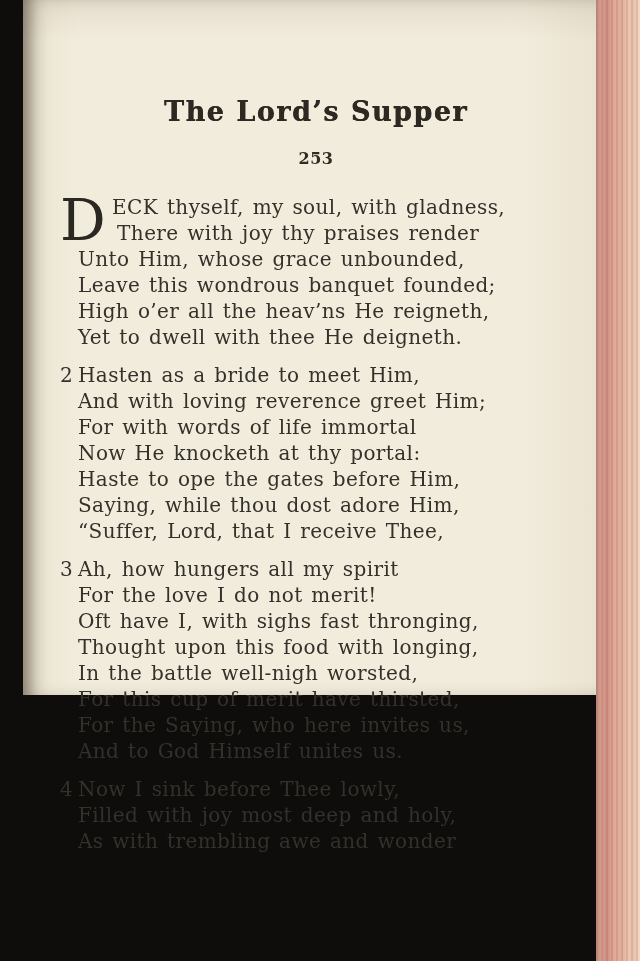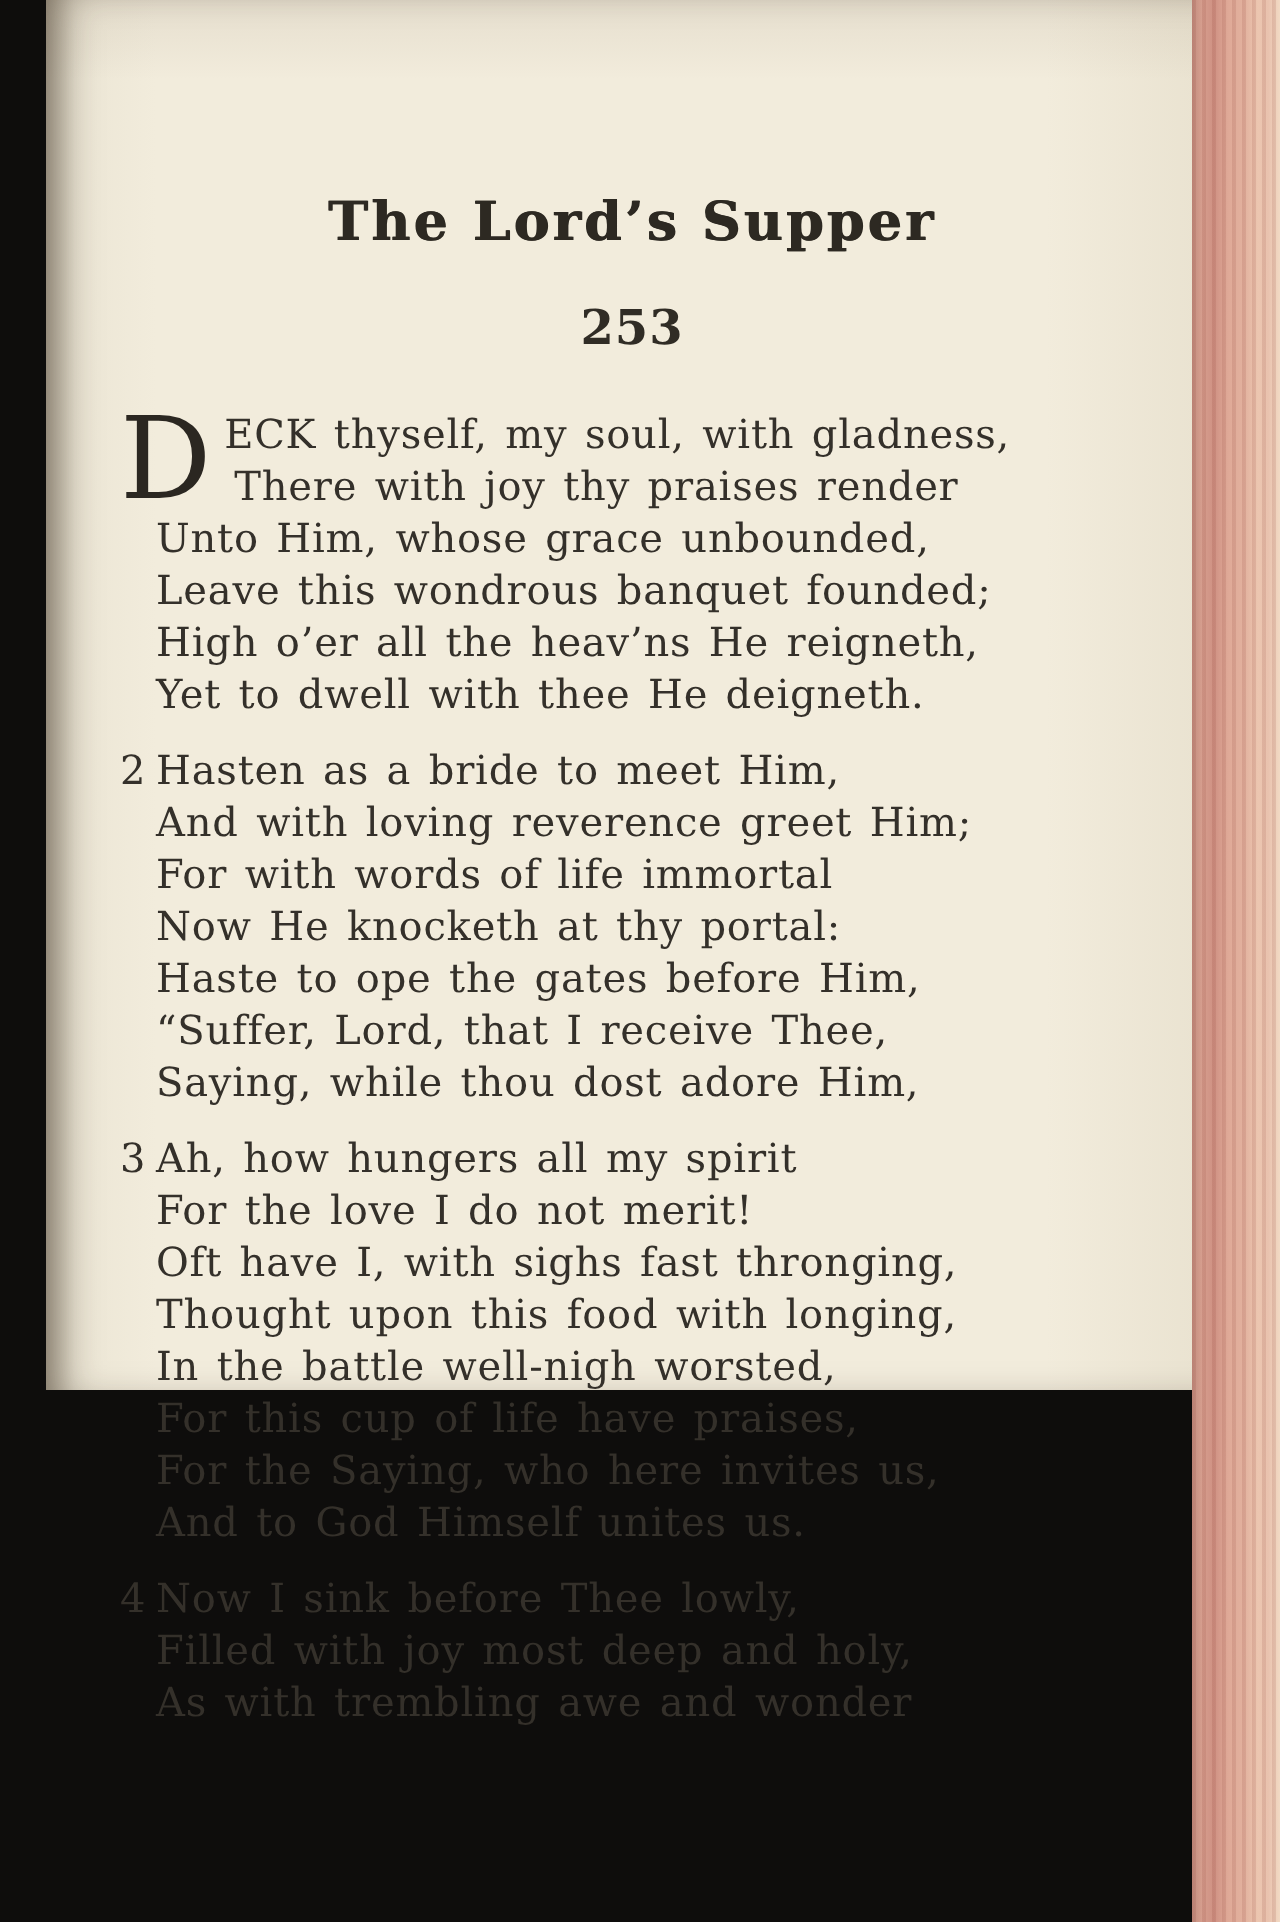--- a/index.html
+++ b/index.html
@@ -42,21 +42,21 @@
     font-weight:bold;
     font-size:27px;
     letter-spacing:1.5px;
     color:#2d2922;
     text-shadow:0.4px 0 0 #2d2922;
   }
 
   .hymn-number {
     text-align:center;
     font-weight:bold;
-    font-size:24px;
+    font-size:16px;
     letter-spacing:0.5px;
     margin-top:22px;
     color:#302c25;
   }
 
   .verses {
     margin:26px 0 0 37px;
     width:510px;
     font-size:20px;
     line-height:26px;
@@ -97,31 +97,31 @@
           <div class="line">High o’er all the heav’ns He reigneth,</div>
           <div class="line">Yet to dwell with thee He deigneth.</div>
         </div>
         <div class="verse">
           <span class="verse-number">2</span>
           <div class="line">Hasten as a bride to meet Him,</div>
           <div class="line">And with loving reverence greet Him;</div>
           <div class="line">For with words of life immortal</div>
           <div class="line">Now He knocketh at thy portal:</div>
           <div class="line">Haste to ope the gates before Him,</div>
+          <div class="line">Saying, while thou dost adore Him,</div>
           <div class="line">“Suffer, Lord, that I receive Thee,</div>
-          <div class="line">Saying, while thou dost adore Him,</div>
         </div>
         <div class="verse">
           <span class="verse-number">3</span>
           <div class="line">Ah, how hungers all my spirit</div>
           <div class="line">For the love I do not merit!</div>
           <div class="line">Oft have I, with sighs fast thronging,</div>
           <div class="line">Thought upon this food with longing,</div>
           <div class="line">In the battle well-nigh worsted,</div>
-          <div class="line">For this cup of life have praises,</div>
+          <div class="line">For this cup of merit have thirsted,</div>
           <div class="line">For the Saying, who here invites us,</div>
           <div class="line">And to God Himself unites us.</div>
         </div>
         <div class="verse">
           <span class="verse-number">4</span>
           <div class="line">Now I sink before Thee lowly,</div>
           <div class="line">Filled with joy most deep and holy,</div>
           <div class="line">As with trembling awe and wonder</div>
         </div>
       </div>

